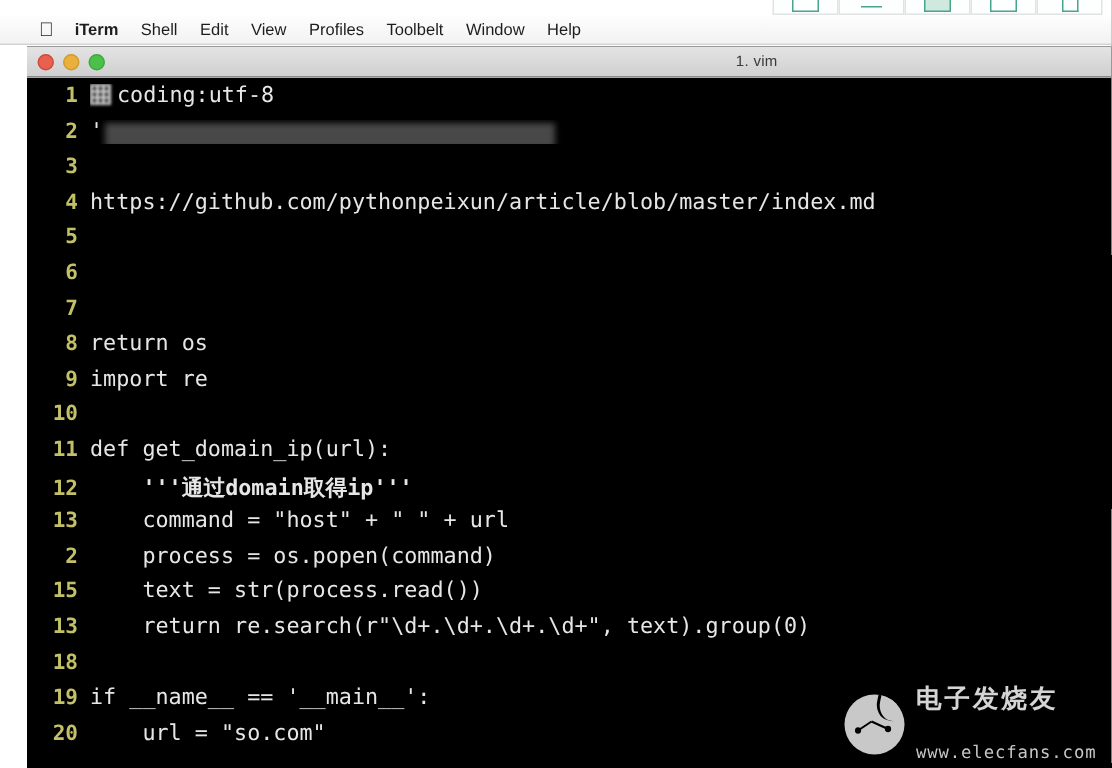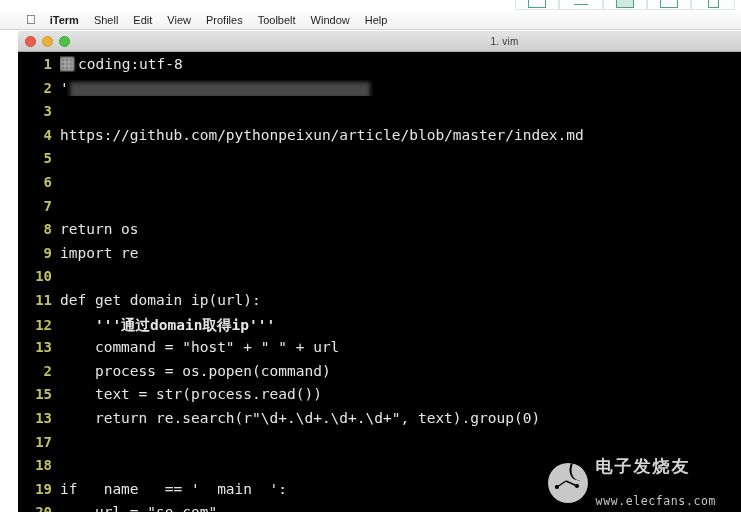--- a/index.html
+++ b/index.html
@@ -190,21 +190,21 @@
     background:
       repeating-linear-gradient(90deg, #cfcfcf 0 2px, transparent 2px 4px),
       repeating-linear-gradient(0deg, #bdbdbd 0 2px, transparent 2px 4px);
     filter: blur(0.9px);
     margin-right: 4px;
   }
 
   
   #watermark {
     position: absolute;
-    right: 25px;
+    right: 10px;
     bottom: 6px;
     display: flex;
     align-items: center;
     gap: 8px;
     opacity: .92;
   }
   #wm-logo {
     width: 40px; height: 40px;
     border-radius: 50%;
     background: #d9d9d9;
@@ -299,21 +299,20 @@
         <div class="row"><span class="lnum">7</span><span class="ltext"><span></span></span></div>
         <div class="row"><span class="lnum">8</span><span class="ltext"><span>return os</span></span></div>
         <div class="row"><span class="lnum">9</span><span class="ltext"><span>import re</span></span></div>
         <div class="row"><span class="lnum">10</span><span class="ltext"><span></span></span></div>
         <div class="row"><span class="lnum">11</span><span class="ltext"><span>def get_domain_ip(url):</span></span></div>
         <div class="row"><span class="lnum">12</span><span class="ltext mixed"><span>    '''通过domain取得ip'''</span></span></div>
         <div class="row"><span class="lnum">13</span><span class="ltext"><span>    command = "host" + " " + url</span></span></div>
         <div class="row"><span class="lnum">2</span><span class="ltext"><span>    process = os.popen(command)</span></span></div>
         <div class="row"><span class="lnum">15</span><span class="ltext"><span>    text = str(process.read())</span></span></div>
         <div class="row"><span class="lnum">13</span><span class="ltext"><span>    return re.search(r"\d+.\d+.\d+.\d+", text).group(0)</span></span></div>
-        <div class="row"><span class="lnum">17</span><span class="ltext"><span></span></span></div>
         <div class="row"><span class="lnum">18</span><span class="ltext"><span></span></span></div>
         <div class="row"><span class="lnum">19</span><span class="ltext"><span>if __name__ == '__main__':</span></span></div>
         <div class="row"><span class="lnum">20</span><span class="ltext"><span>    url = "so.com"</span></span></div>
       </div>
 
     <div id="watermark">
       <div id="wm-logo">
         <span class="flame"></span>
         <svg class="circuit" viewBox="0 0 26 12">
           <line x1="2" y1="9" x2="11" y2="3" stroke="#000" stroke-width="1.4"></line>

